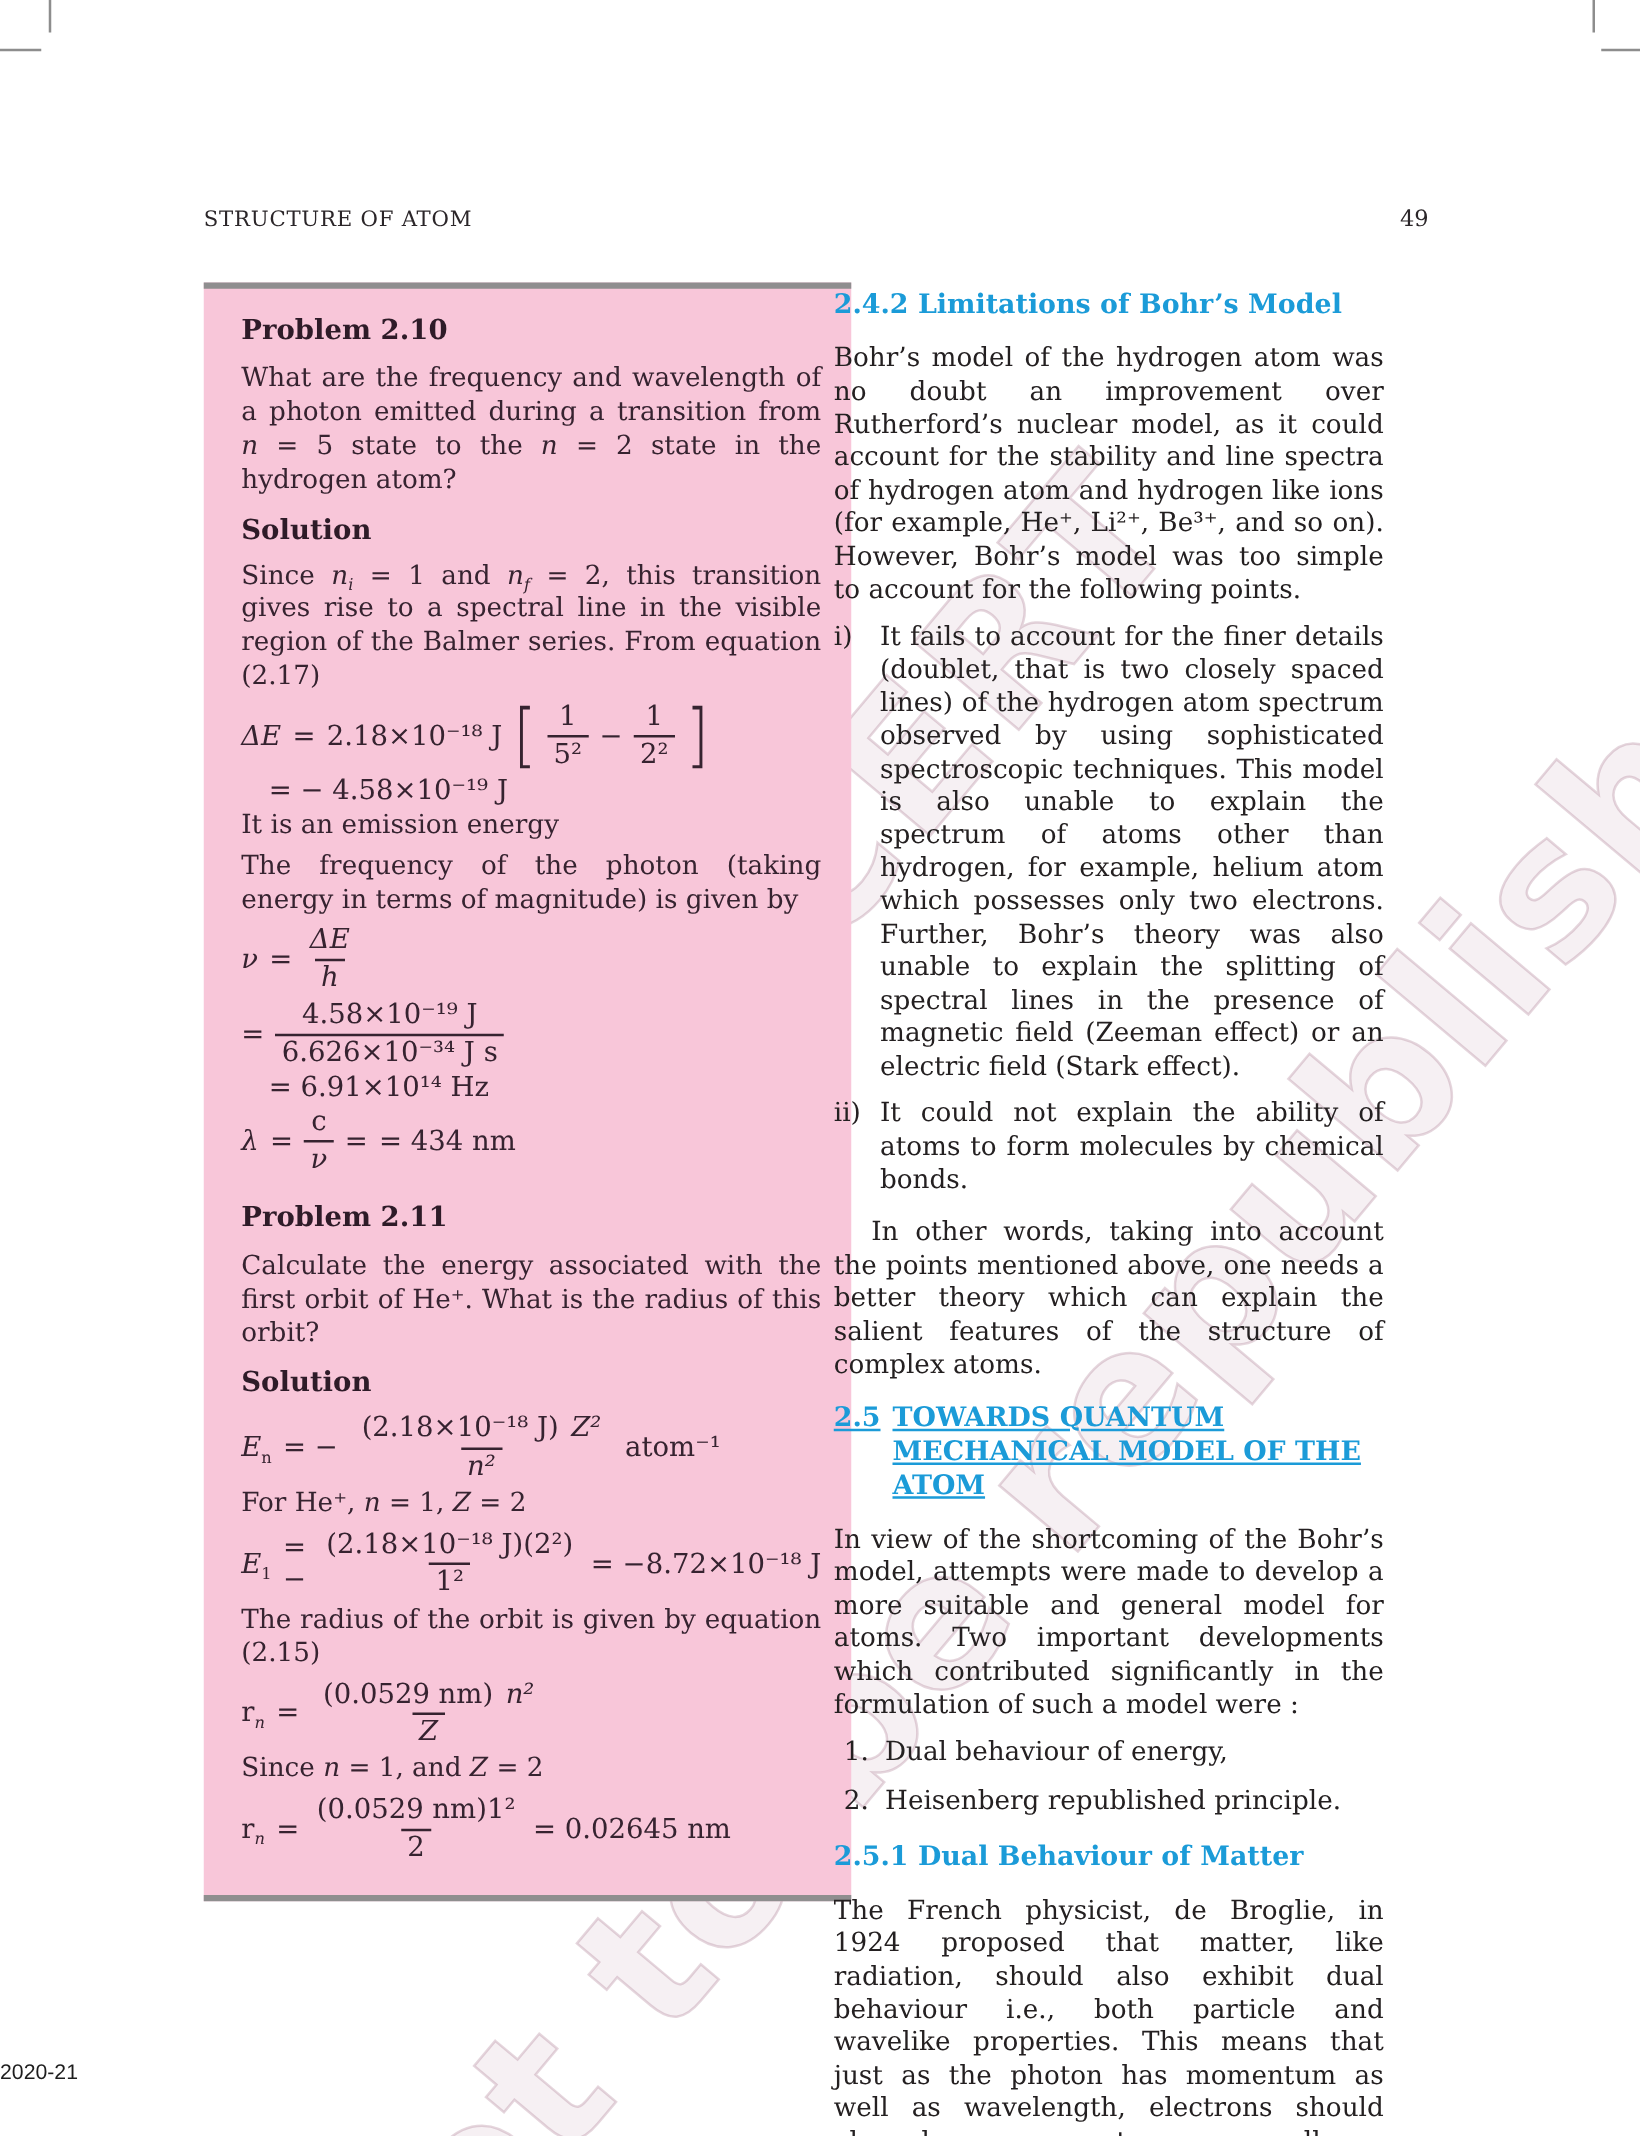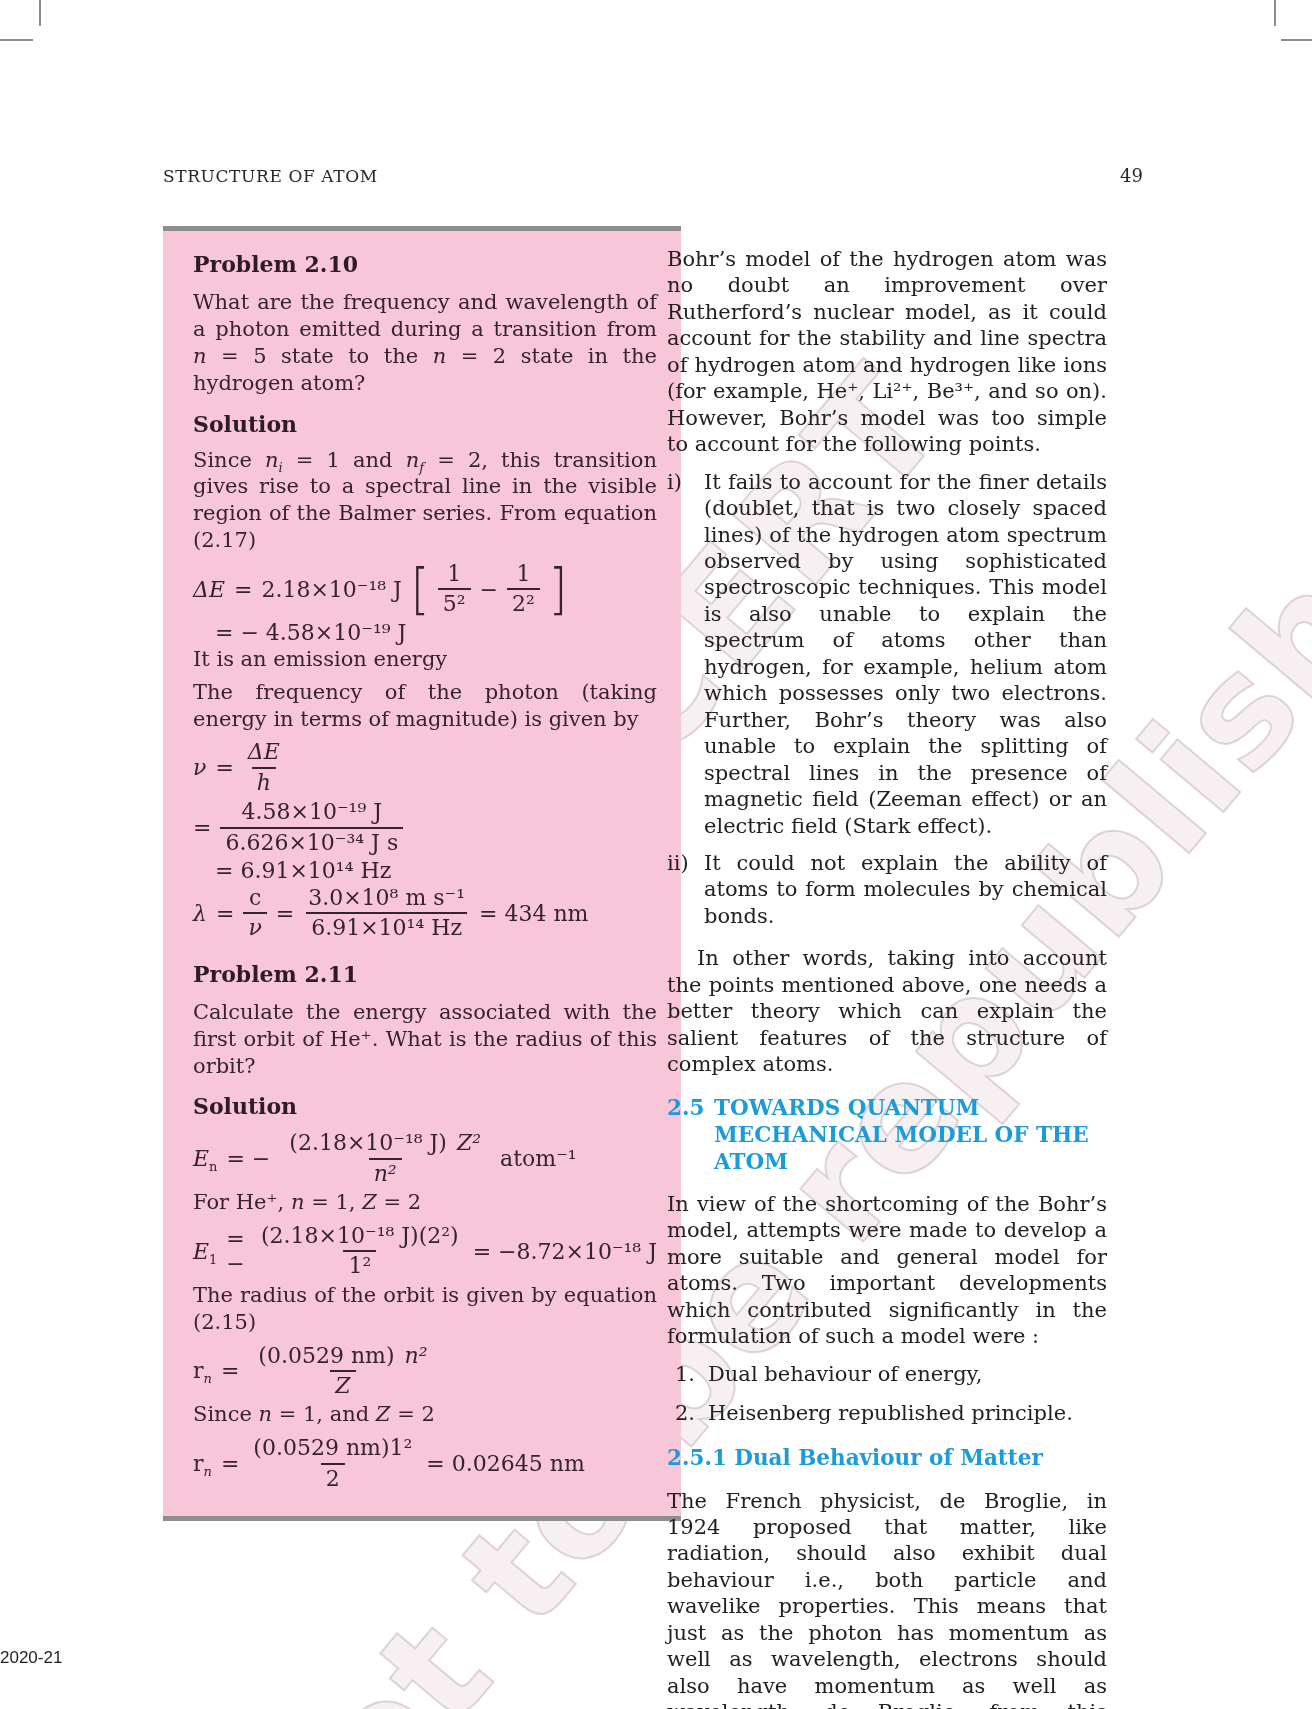--- a/index.html
+++ b/index.html
@@ -42,21 +42,21 @@
   .nowrap { white-space:nowrap; }
 
   
   .right-col { position:absolute; left:667px; top:230px; width:440px; font-size:21px; line-height:1.26; color:#242021; }
   .rc-h { color:#1b9bd8; font-weight:bold; font-size:21.5px; margin:0 0 10px; }
   .rc-p { text-align:justify; margin:16px 0 11px; }
   .rc-p.indent { text-indent:30px; }
   .rc-item { display:flex; margin:0 0 11px; }
   .rc-item .lbl { width:37px; flex:none; }
   .rc-item .txt { text-align:justify; }
-  .h25 { display:flex; color:#1b9bd8; font-weight:bold; font-size:21.5px; margin:16px 0 10px; }
+  .h25 { display:flex; color:#1b9bd8; font-weight:bold; font-size:21.5px; margin:16px 0 10px;text-decoration:underline; }
   .h25 .num { width:47px; flex:none; }
   .rc-list-item { display:flex; margin:0 0 13px; padding-left:8px; }
   .rc-list-item .num { width:33px; flex:none; }
   .h251 { margin-top:18px; }
 
   .footer { position:absolute; left:0; right:0; top:1648px; text-align:left;
     font-family:"Liberation Sans", sans-serif; font-size:17px; color:#1d1d1d; }
 </style>
 </head>
 <body>
@@ -129,24 +129,20 @@
   </div>
 
   <div class="eq">
     <span class="var">λ</span>
     <span>=</span>
     <span class="frac">
         <span>c</span>
         <span class="den var">ν</span>
       </span>
     <span>=</span>
-    <span class="frac">
-        <span>3.0×10⁸ m s⁻¹</span>
-        <span class="den">6.91×10¹⁴ Hz</span>
-      </span>
     <span class="nowrap">= 434 nm</span>
   </div>
 
   <div class="pb-title" style="margin-top:18px;">Problem 2.11</div>
 
   <p class="pb-text">Calculate the energy associated with the first orbit of He⁺. What is the radius of this orbit?</p>
 
   <div class="pb-label">Solution</div>
 
   <div class="eq">
@@ -191,20 +187,21 @@
         <span>(0.0529 nm)1²</span>
         <span class="den">2</span>
       </span>
     <span class="nowrap">= 0.02645 nm</span>
   </div>
 
 </div>
 
 <div class="right-col">
 
+  <div class="rc-h">2.4.2  Limitations of Bohr’s Model</div>
 
   <p class="rc-p">Bohr’s model of the hydrogen atom was no doubt an improvement over Rutherford’s nuclear model, as it could account for the stability and line spectra of hydrogen atom and hydrogen like ions (for example, He⁺, Li²⁺, Be³⁺, and so on). However, Bohr’s model was too simple to account for the following points.</p>
 
   <div class="rc-item">
     <span class="lbl">i)</span>
     <span class="txt">It fails to account for the finer details (doublet, that is two closely spaced lines) of the hydrogen atom spectrum observed by using sophisticated spectroscopic techniques. This model is also unable to explain the spectrum of atoms other than hydrogen, for example, helium atom which possesses only two electrons. Further, Bohr’s theory was also unable to explain the splitting of spectral lines in the presence of magnetic field (Zeeman effect) or an electric field (Stark effect).</span>
   </div>
 
   <div class="rc-item">
     <span class="lbl">ii)</span>

